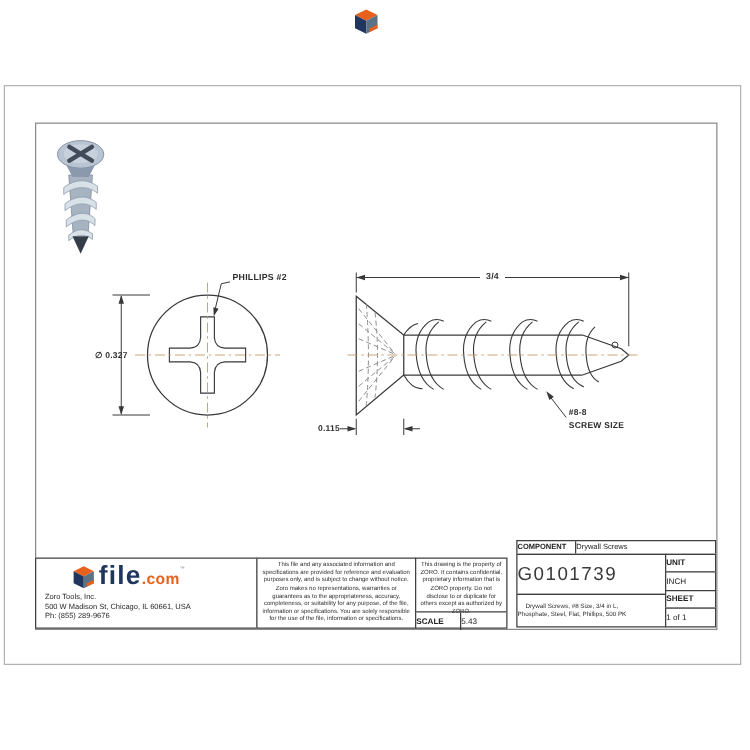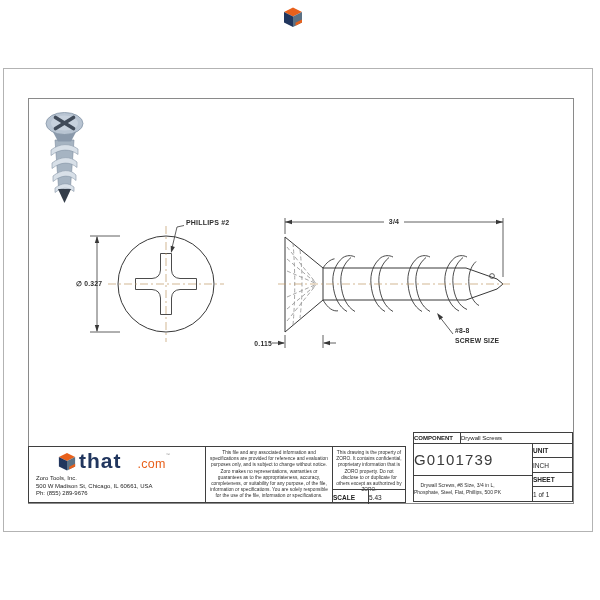--- a/index.html
+++ b/index.html
@@ -14,21 +14,21 @@
   
   .dim{position:absolute;font-weight:bold;font-size:7px;color:#2e2e2e;letter-spacing:.2px;white-space:nowrap;}
   
   .cell{position:absolute;border:1px solid #3f3f3f;background:#fff;box-sizing:border-box;}
   .tiny{font-size:4.8px;line-height:6.2px;color:#2e2e2e;text-align:center;}
   .lab{font-weight:bold;font-size:6px;color:#222;}
   .val{font-size:6px;color:#222;}
   .flexc{display:flex;align-items:center;justify-content:flex-start;}
   
   .zoro-word{font-weight:bold;font-size:21px;letter-spacing:1px;color:#21365e;line-height:18px;}
-  .zoro-com{font-weight:normal;font-size:12.5px;color:#e8611c;letter-spacing:.3px;margin-left:16px;}
+  .zoro-com{font-weight:bold;font-size:12.5px;color:#e8611c;letter-spacing:.3px;}
   .zoro-tm{font-size:4px;color:#888;vertical-align:top;}
   .addr{font-size:6px;line-height:7.6px;color:#1f1f1f;}
   #g-number{font-size:15px;letter-spacing:1.2px;color:#3a3a3a;}
   .desc{font-size:5px;line-height:6.6px;color:#2e2e2e;text-align:center;}
 </style>
 </head>
 <body>
 
 <div id="stage">
 
@@ -157,21 +157,21 @@
   <div class="dim" style="left:455px;top:337px;font-size:6.8px">SCREW SIZE</div>
 
   <div class="cell" style="left:28px;top:446px;width:178px;height:57px">
     <svg class="abs" style="left:29px;top:4px" width="18" height="22" viewBox="0 0 20 21">
       <polygon points="10,0.5 19,5 10,9.5 1,5" fill="#e8611c"></polygon>
       <polygon points="1,5 10,9.5 10,20 1,15.5" fill="#21365e"></polygon>
       <polygon points="19,5 10,9.5 10,20 19,15.5" fill="#5b7185"></polygon>
       <polygon points="12.5,18.8 19,15.5 19,12.5 12.5,15.8" fill="#e8611c"></polygon>
     </svg>
     <div class="abs" style="left:50px;top:5px;white-space:nowrap">
-      <span class="zoro-word">that</span><span class="zoro-com">.com</span><span class="zoro-tm">™</span>
+      <span class="zoro-word">file</span><span class="zoro-com">.com</span><span class="zoro-tm">™</span>
     </div>
     <div class="abs addr" style="left:7px;top:28px">
       <div>Zoro Tools, Inc.</div>
       <div>500 W Madison St, Chicago, IL 60661, USA</div>
       <div>Ph: (855) 289-9676</div>
     </div>
   </div>
 
   <div class="cell tiny" style="left:205px;top:446px;width:128px;height:57px;padding:3px 4px">
     <div>This file and any associated information and specifications are provided for reference and evaluation purposes only, and is subject to change without notice. Zoro makes no representations, warranties or guarantees as to the appropriateness, accuracy, completeness, or suitability for any purpose, of the file, information or specifications. You are solely responsible for the use of the file, information or specifications.</div>

